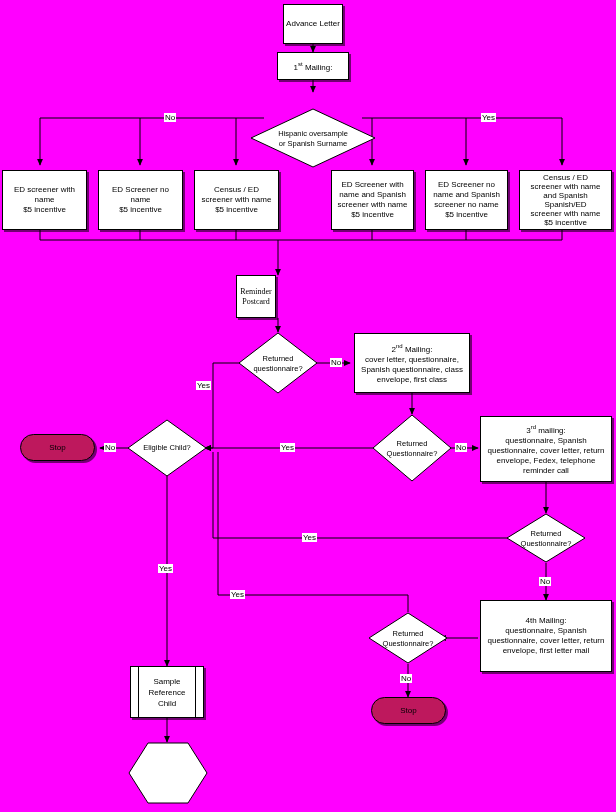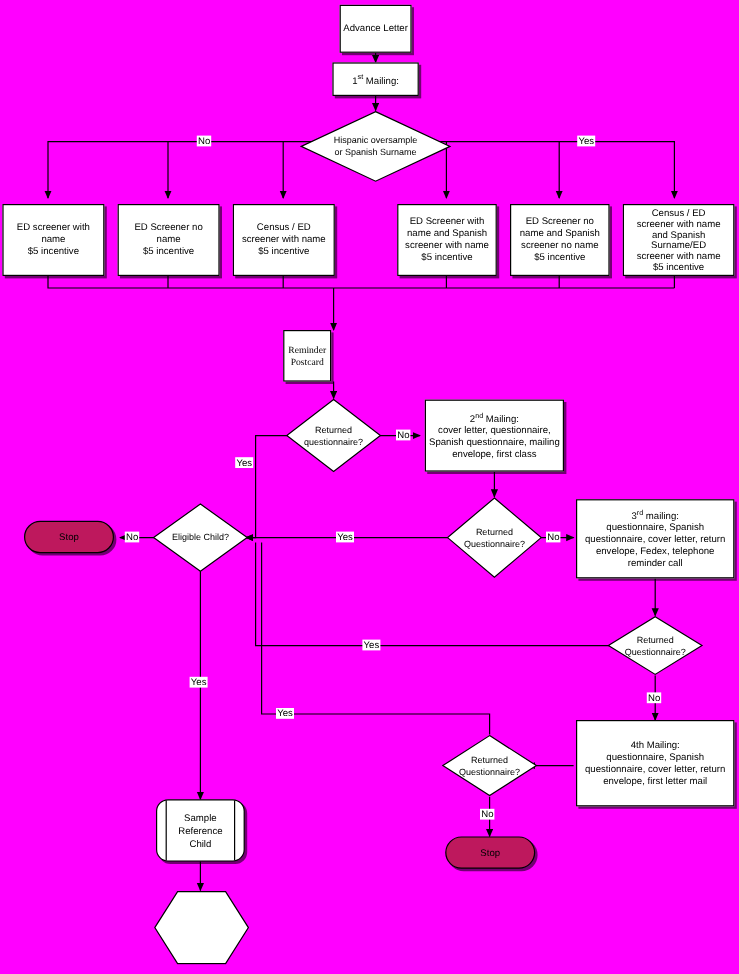--- a/index.html
+++ b/index.html
@@ -107,21 +107,21 @@
   <div class="node proc" style="left:283px;top:4px;width:60px;height:40px;">
     <span class="txt">Advance Letter</span>
   </div>
 
   <div class="node proc" style="left:277px;top:52px;width:72px;height:28px;">
     <span class="txt">
       <span>1</span><sup>st</sup><span> Mailing:</span>
     </span>
   </div>
 
-  <div class="dia" style="left:250px;top:92px;width:126px;height:60px;">
+  <div class="dia" style="left:250px;top:108px;width:126px;height:60px;">
     <svg class="shape" viewBox="0 0 126 60">
       <polygon points="63,1 125,30 63,59 1,30" fill="#fff" stroke="#000" stroke-width="1"></polygon>
     </svg>
     <div class="txt">
       <span>Hispanic oversample</span><br>
       <span>or Spanish Surname</span>
     </div>
   </div>
 
   <div class="node proc" style="left:2px;top:170px;width:85px;height:60px;">
@@ -164,21 +164,21 @@
       <span>screener no name</span><br>
       <span>$5 incentive</span>
     </span>
   </div>
 
   <div class="node proc" style="left:519px;top:170px;width:93px;height:60px;">
     <span class="txt" style="line-height:9px;">
       <span>Census / ED</span><br>
       <span>screener with name</span><br>
       <span>and Spanish</span><br>
-      <span>Surname/ED</span><br>
+      <span>Spanish/ED</span><br>
       <span>screener with name</span><br>
       <span>$5 incentive</span>
     </span>
   </div>
 
   <div class="node proc" style="left:236px;top:275px;width:40px;height:43px;font-family:Liberation Serif, serif;">
     <span class="txt">
       <span>Reminder</span><br>
       <span>Postcard</span>
     </span>
@@ -191,21 +191,21 @@
     <div class="txt">
       <span>Returned</span><br>
       <span>questionnaire?</span>
     </div>
   </div>
 
   <div class="node proc" style="left:354px;top:333px;width:116px;height:60px;">
     <span class="txt">
       <span>2</span><sup>nd</sup><span> Mailing:</span><br>
       <span>cover letter, questionnaire,</span><br>
-      <span>Spanish questionnaire, mailing</span><br>
+      <span>Spanish questionnaire, class</span><br>
       <span>envelope, first class</span>
     </span>
   </div>
 
   <div class="node stop" style="left:20px;top:434px;width:75px;height:27px;">
     <span class="txt">Stop</span>
   </div>
 
   <div class="dia" style="left:127px;top:419px;width:80px;height:58px;">
     <svg class="shape" viewBox="0 0 80 58">
@@ -260,21 +260,21 @@
     <div class="txt">
       <span>Returned</span><br>
       <span>Questionnaire?</span>
     </div>
   </div>
 
   <div class="node stop" style="left:371px;top:697px;width:75px;height:27px;">
     <span class="txt">Stop</span>
   </div>
 
-  <div class="node predef" style="left:130px;top:666px;width:74px;height:52px;border-radius:10px;">
+  <div class="node predef" style="left:130px;top:666px;width:74px;height:52px;">
     <span class="txt">
       <span>Sample</span><br>
       <span>Reference</span><br>
       <span>Child</span>
     </span>
   </div>
 
   <div class="hex" style="left:128px;top:742px;width:80px;height:62px;">
     <svg class="shape" viewBox="0 0 80 62" width="80" height="62" style="position:absolute;left:0;top:0;">
       <polygon points="20,1 60,1 79,31 60,61 20,61 1,31" fill="#fff" stroke="#000" stroke-width="1"></polygon>

